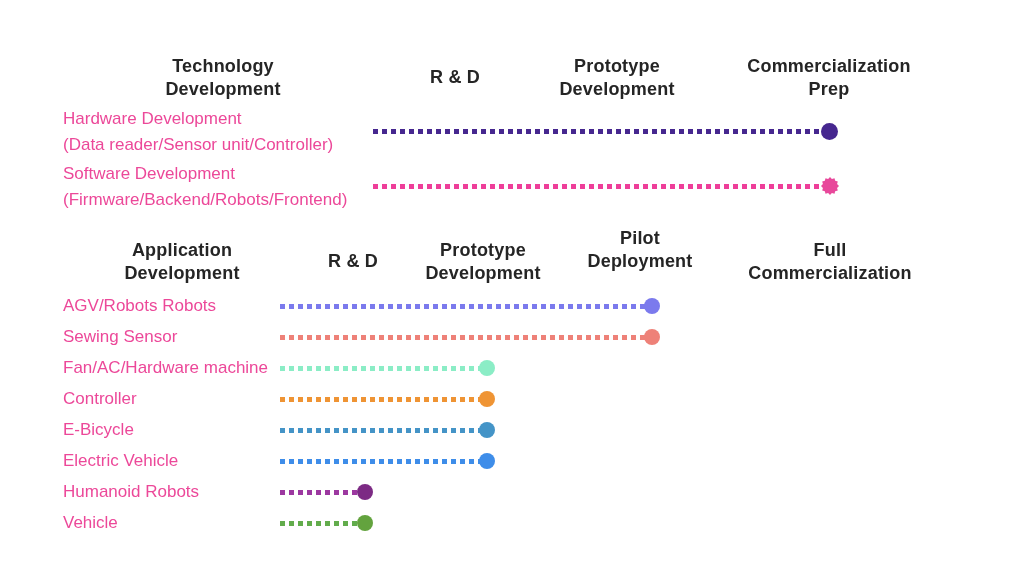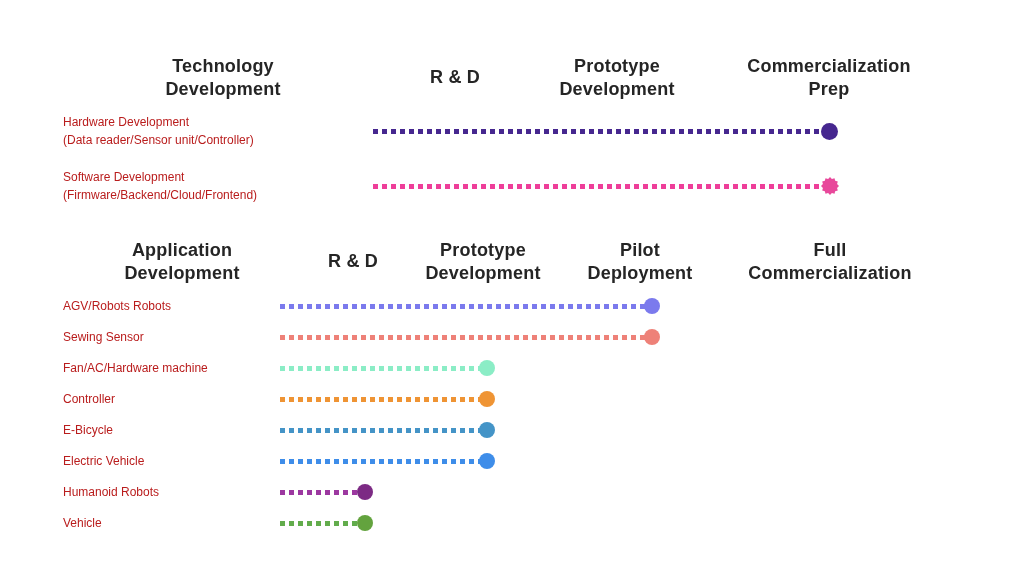--- a/index.html
+++ b/index.html
@@ -8,21 +8,21 @@
     font-family:"Liberation Sans",sans-serif;overflow:hidden;
   }
   .hdr{
     position:absolute;transform:translate(-50%,-50%);
     text-align:center;font-weight:bold;font-size:18px;line-height:1.3;
     color:#252525;white-space:pre-line;letter-spacing:.2px;
   }
   .row{position:absolute;left:0;width:100%;height:0;}
   .row-label{
     position:absolute;left:63px;top:0;transform:translateY(-50%);
-    font-size:12px;line-height:1.5;color:#b91c1c;white-space:pre-line;
+    font-size:17px;line-height:1.5;color:#ec4899;white-space:pre-line;
   }
   .dotline{
     position:absolute;top:-2px;height:5px;
     background:repeating-linear-gradient(90deg,var(--c) 0 5px,transparent 5px 9px);
   }
   .marker{
     position:absolute;top:-8px;width:16px;height:16px;border-radius:50%;
     background:var(--c);
   }
   .marker.lg{width:17px;height:17px;}
@@ -47,37 +47,37 @@
 
     <div class="row" style="top: 131px; --c: #46278F;">
       <span class="row-label">Hardware Development
 (Data reader/Sensor unit/Controller)</span>
       <span class="dotline" style="left:373px;width:446px;"></span>
       <span class="marker lg" style="left: 821px; --c: #46278F;"></span>
     </div>
 
     <div class="row" style="top: 186px; --c: #EE3E99;">
       <span class="row-label">Software Development
-(Firmware/Backend/Cloud/Frontend)</span>
+(Firmware/Backend/Robots/Frontend)</span>
       <span class="dotline" style="left:373px;width:446px;"></span>
       <span class="marker starburst" style="left: 821px; --c: #E8489B;">
         <svg viewBox="0 0 16 16" width="18" height="18">
             <polygon fill="currentColor" points="16,8 14.28,9.68 14.93,12 12.6,12.6 12,14.93 9.68,14.28 8,16 6.32,14.28 4,14.93 3.4,12.6 1.07,12 1.72,9.68 0,8 1.72,6.32 1.07,4 3.4,3.4 4,1.07 6.32,1.72 8,0 9.68,1.72 12,1.07 12.6,3.4 14.93,4 14.28,6.32"></polygon>
           </svg>
       </span>
     </div>
   </div>
 
   <div class="section">
     <div class="hdr" style="left:182px;top:262px;">Application
 Development</div>
     <div class="hdr" style="left:353px;top:262px;">R &amp; D</div>
     <div class="hdr" style="left:483px;top:262px;">Prototype
 Development</div>
-    <div class="hdr" style="left:640px;top:262px;">Pilot
+    <div class="hdr" style="left:640px;top:250px;">Pilot
 Deployment</div>
     <div class="hdr" style="left:830px;top:262px;">Full
 Commercialization</div>
 
     <div class="row" style="top: 306px; --c: #7B7AED;">
       <span class="row-label">AGV/Robots Robots</span>
       <span class="dotline" style="left:280px;width:365px;"></span>
       <span class="marker" style="left: 644px; --c: #7B7AED;"></span>
     </div>
 

